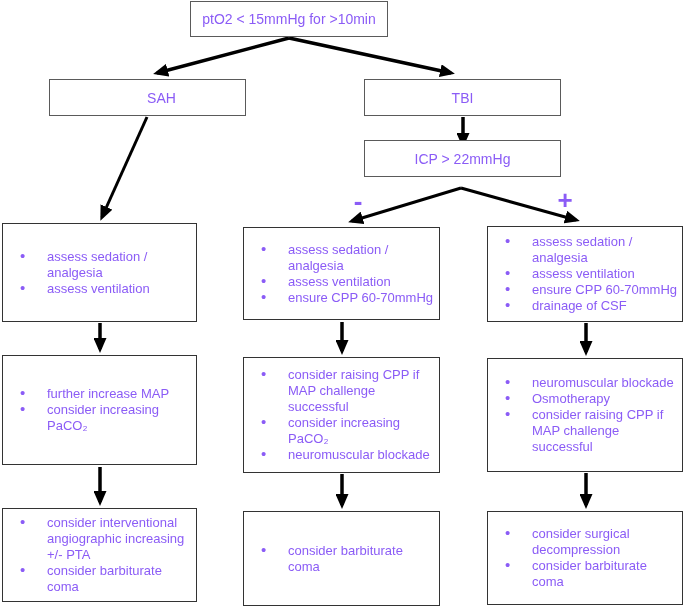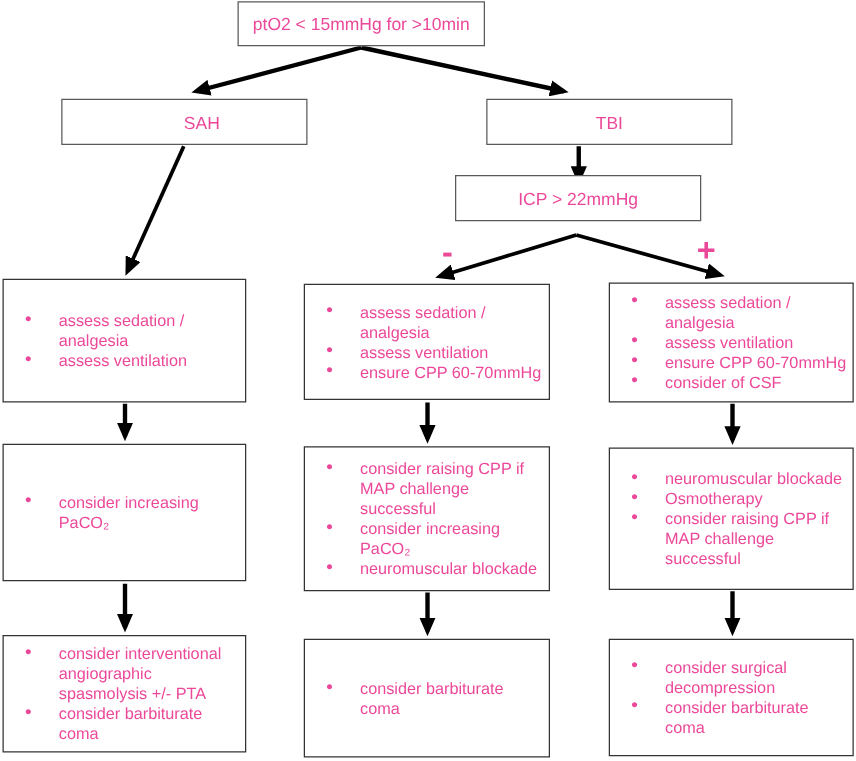--- a/index.html
+++ b/index.html
@@ -2,21 +2,21 @@
 <html><head>
 <meta charset="utf-8">
 <style>
   html, body { margin: 0; padding: 0; background: #ffffff; }
   #stage {
     position: relative;
     width: 685px;
     height: 609px;
     background: #ffffff;
     font-family: "Liberation Sans", "DejaVu Sans", sans-serif;
-    color: #ec4899;
+    color: #8b5cf6;
     overflow: hidden;
   }
   .box {
     position: absolute;
     box-sizing: border-box;
     background: #ffffff;
   }
   .title-box {
     border: 1.5px solid #5a5a5a;
     display: flex;
@@ -84,47 +84,48 @@
   </svg>
 
   <div class="box title-box" style="left:190px; top:1px; width:198px; height:36px;">
     <span>ptO2 &lt; 15mmHg for &gt;10min</span>
   </div>
 
   <div class="box title-box" style="left:49px; top:79px; width:197px; height:37px;padding-left:28px;">
     <span>SAH</span>
   </div>
 
-  <div class="box title-box" style="left:364px; top:79px; width:197px; height:37px;margin-left:25px;">
+  <div class="box title-box" style="left:364px; top:79px; width:197px; height:37px;">
     <span>TBI</span>
   </div>
 
   <div class="box title-box" style="left:364px; top:140px; width:197px; height:37px;">
     <span>ICP &gt; 22mmHg</span>
   </div>
 
   <div class="edge-label" style="left:358px; top:201px;">-</div>
   <div class="edge-label" style="left:565px; top:200px;">+</div>
 
   <div class="box list-box" style="left:2px; top:223px; width:195px; height:99px;">
     <ul>
       <li>assess sedation / analgesia</li>
       <li>assess ventilation</li>
     </ul>
   </div>
 
   <div class="box list-box" style="left:2px; top:355px; width:195px; height:110px;">
     <ul>
+      <li>further increase MAP</li>
       <li>consider increasing PaCO₂</li>
     </ul>
   </div>
 
   <div class="box list-box" style="left:2px; top:508px; width:195px; height:94px;">
     <ul>
-      <li>consider interventional angiographic spasmolysis +/- PTA</li>
+      <li>consider interventional angiographic increasing +/- PTA</li>
       <li>consider barbiturate coma</li>
     </ul>
   </div>
 
   <div class="box list-box" style="left:243px; top:227px; width:197px; height:93px;">
     <ul>
       <li>assess sedation / analgesia</li>
       <li>assess ventilation</li>
       <li>ensure CPP 60-70mmHg</li>
     </ul>
@@ -142,21 +143,21 @@
     <ul>
       <li>consider barbiturate coma</li>
     </ul>
   </div>
 
   <div class="box list-box" style="left:487px; top:226px; width:196px; height:96px;">
     <ul>
       <li>assess sedation / analgesia</li>
       <li>assess ventilation</li>
       <li>ensure CPP 60-70mmHg</li>
-      <li>consider of CSF</li>
+      <li>drainage of CSF</li>
     </ul>
   </div>
 
   <div class="box list-box" style="left:487px; top:358px; width:196px; height:114px;">
     <ul>
       <li>neuromuscular blockade</li>
       <li>Osmotherapy</li>
       <li>consider raising CPP if MAP challenge successful</li>
     </ul>
   </div>

